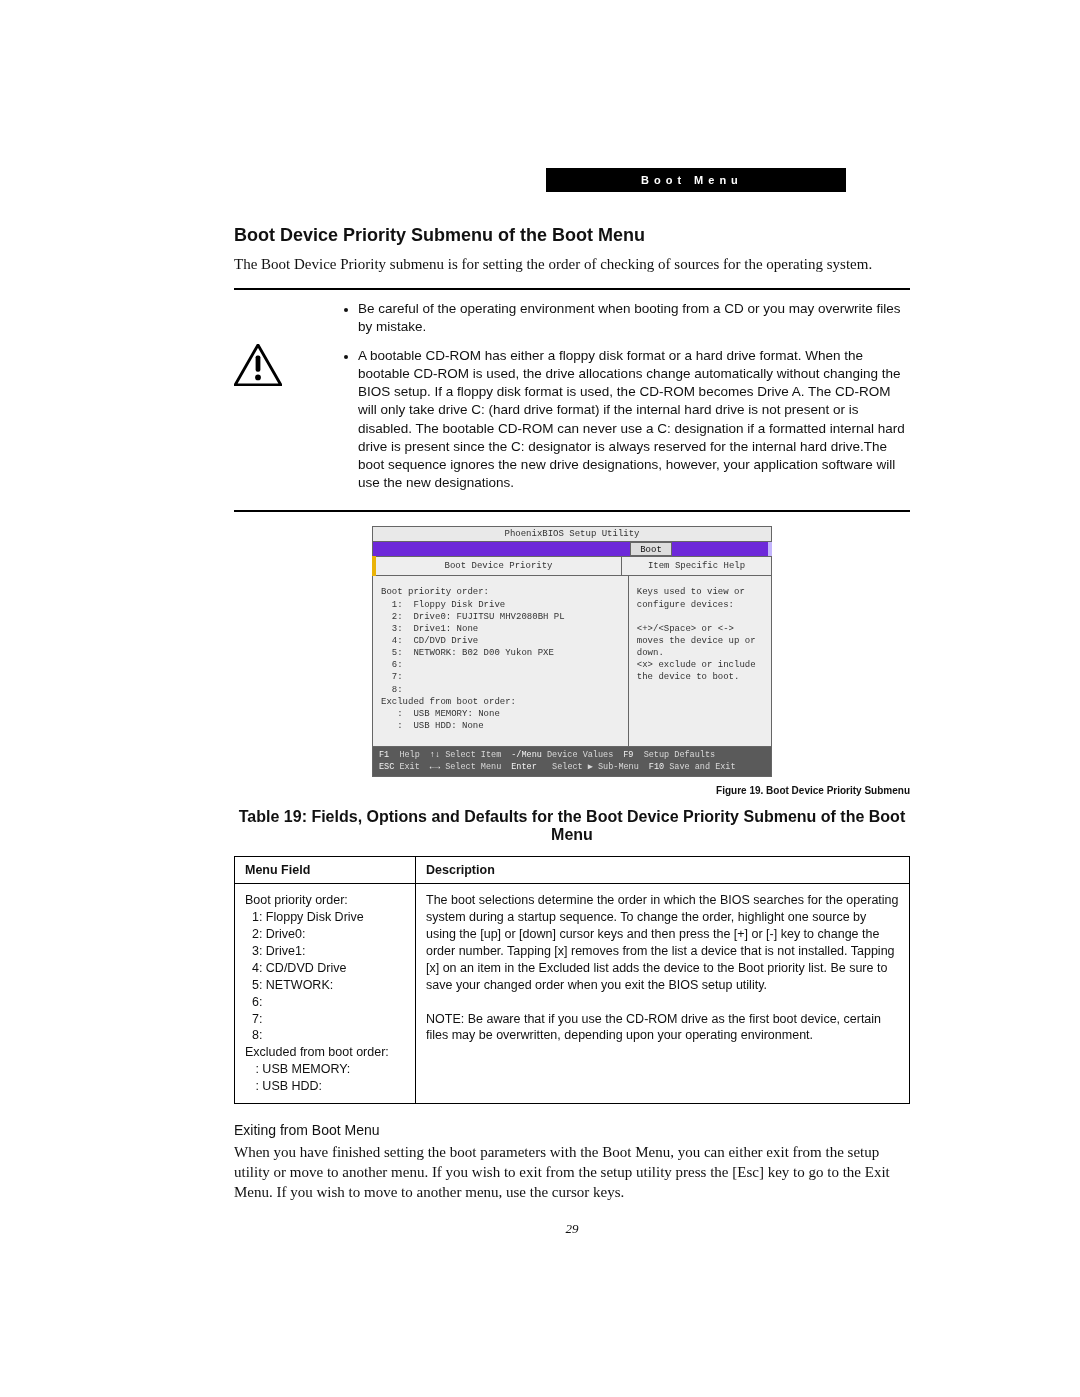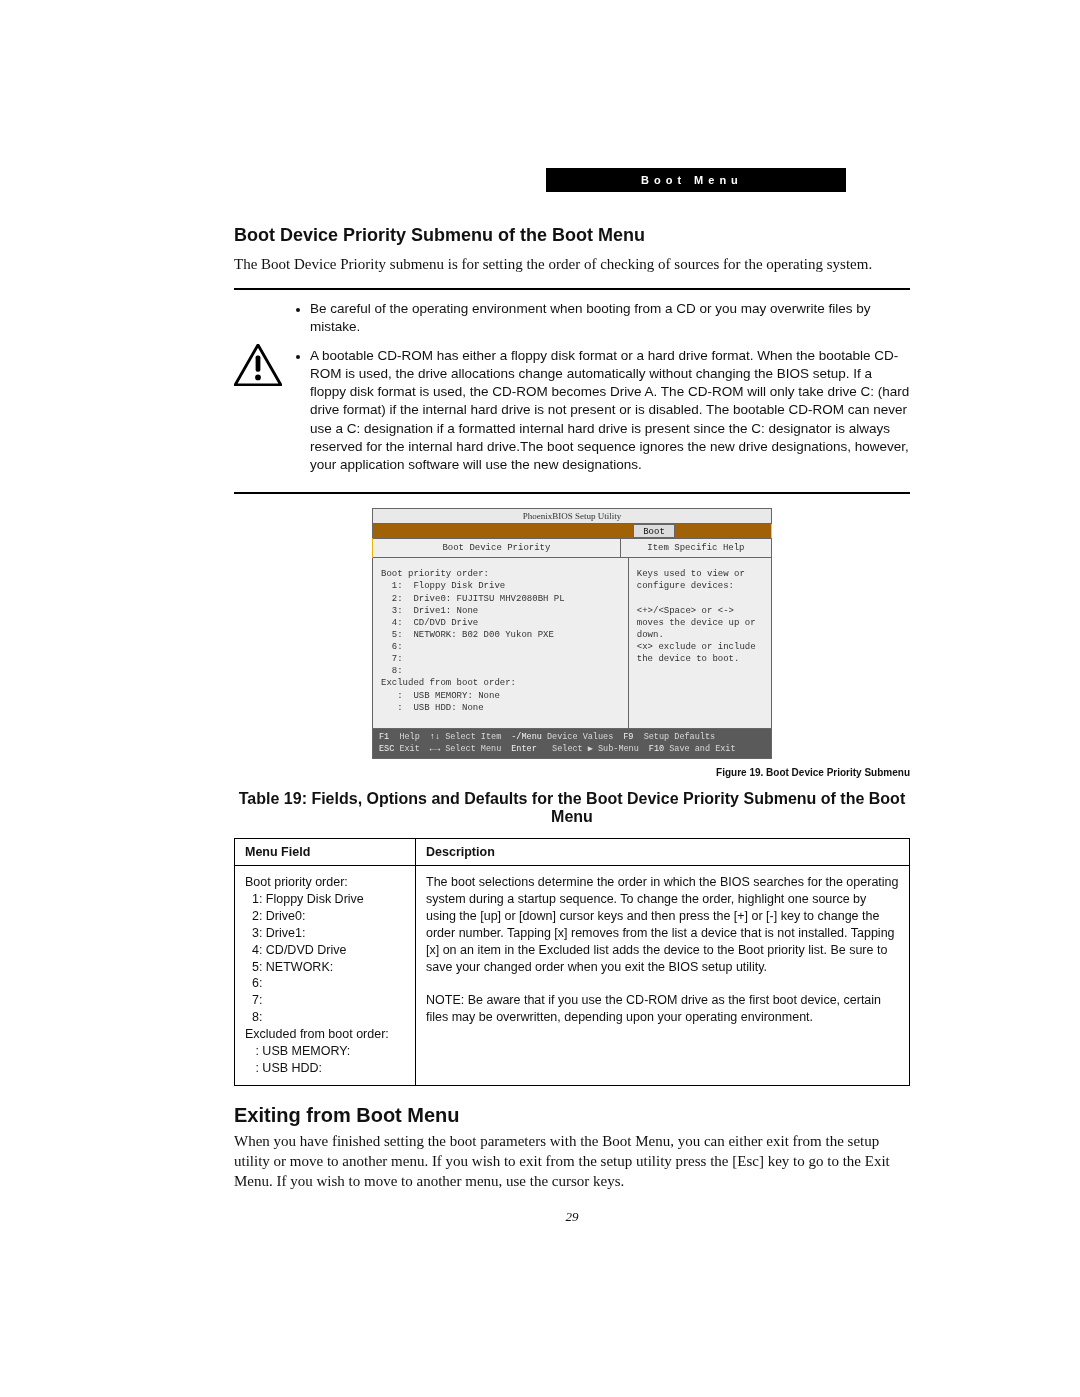--- a/index.html
+++ b/index.html
@@ -50,20 +50,21 @@
   .rule {
     border: 0;
     border-top: 2px solid #000;
     margin: 0;
   }
   
   .callout {
     display: flex;
     align-items: flex-start;
     padding: 6px 0 8px 0;
+    gap: 48px;
   }
   .warn-icon {
     width: 60px;
     flex: 0 0 60px;
     display: flex;
     justify-content: flex-start;
     align-items: center;
     padding-top: 48px;
   }
   .warn-icon svg { width: 48px; height: 42px; }
@@ -83,44 +84,43 @@
     width: 400px;
     font-family: "Courier New", monospace;
     font-size: 9px;
     color: #333;
   }
   .bios-title {
     border: 1px solid #666;
     text-align: center;
     padding: 2px 0;
     background: #e9e9e9;
-    font-family: Liberation Serif, serif;
   }
   .bios-tabbar {
     border-left: 1px solid #666;
-    border-right: 1px solid #c4b5fd;
-    background: #a16207;
+    border-right: 4px solid #c4b5fd;
+    background: #6d28d9;
     height: 14px;
     position: relative;
   }
   .bios-tab {
     position: absolute;
     right: 96px;
     top: 0;
     bottom: 0;
     width: 40px;
     background: #ddd;
     color: #111;
     text-align: center;
     line-height: 14px;
     border: 1px solid #666;
   }
   .bios-cols {
     display: flex;
-    border-left: 1px solid #eab308;
+    border-left: 4px solid #eab308;
     border-right: 1px solid #666;
   }
   .bios-cols > div { border-top: 1px solid #666; border-bottom: 1px solid #666; }
   .bios-left { flex: 0 0 60%; border-right: 1px solid #666; text-align: center; padding: 4px; background: #eee; }
   .bios-right { flex: 1; text-align: center; padding: 4px; background: #eee; }
   .bios-body {
     display: flex;
     border: 1px solid #666;
     border-top: 0;
     background: #eee;
@@ -174,22 +174,22 @@
   .ftab td {
     border: 1px solid #000;
     padding: 8px 10px;
     vertical-align: top;
     line-height: 1.35;
   }
   .ftab td.menu-field { white-space: pre; width: 160px; }
 
   .h3 {
     font-family: Arial, Helvetica, sans-serif;
-    font-weight: bold;
-    font-size: 20px;
+    font-weight: normal;
+    font-size: 14px;
     margin: 18px 0 4px 0;
   }
   .body {
     font-size: 15px;
     line-height: 1.35;
   }
   .pagenum {
     text-align: center;
     font-style: italic;
     font-size: 13px;

